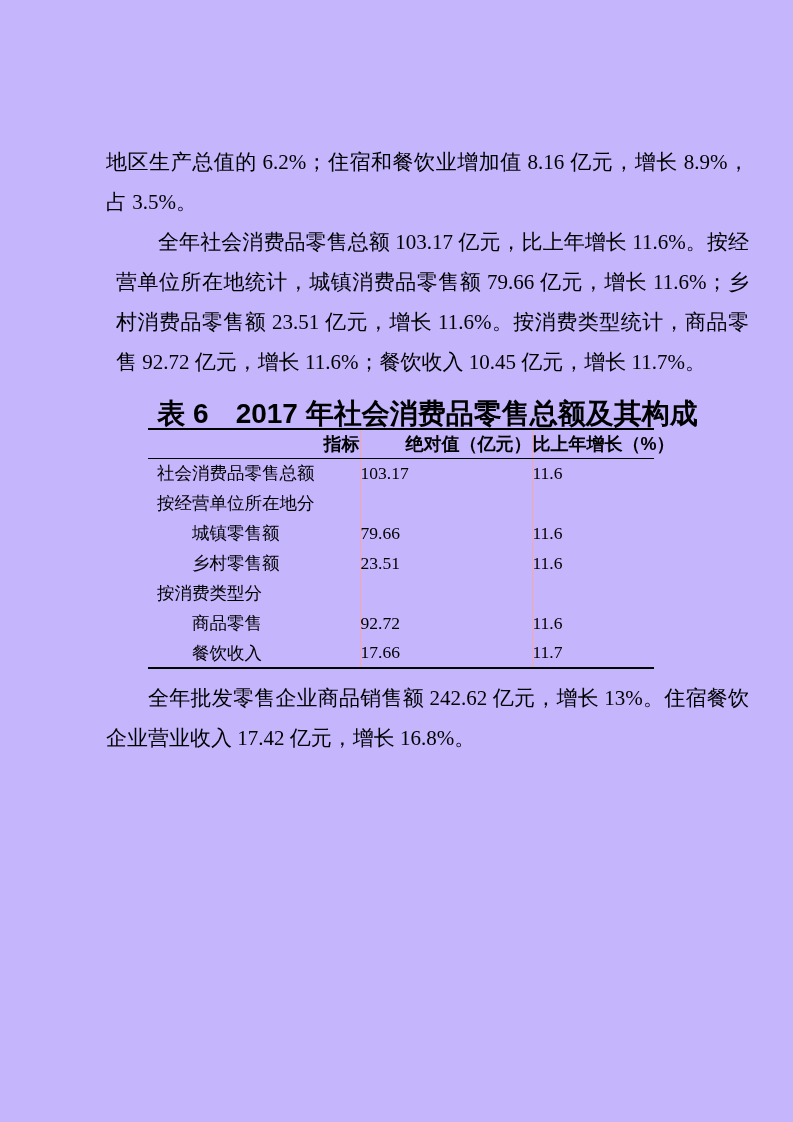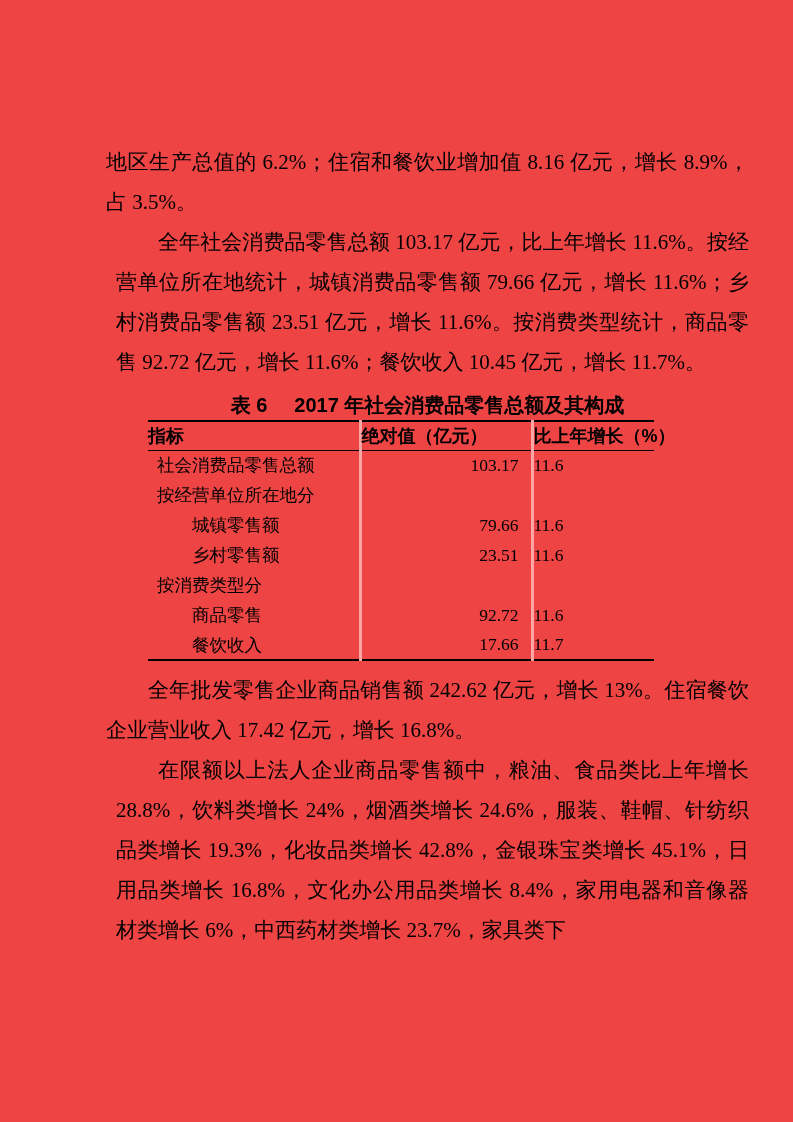--- a/index.html
+++ b/index.html
@@ -1,43 +1,43 @@
 <!DOCTYPE html>
 <html><head>
 <meta charset="utf-8">
 <style>
   * { margin: 0; padding: 0; box-sizing: border-box; }
   html, body { background: #ffffff; }
   .page {
     position: relative;
     width: 793px;
     height: 1122px;
-    background: #ef4444;
+    background: #c4b5fd;
     color: #000000;
     padding: 142px 44px 0 106px;
     overflow: hidden;
     font-family: "Liberation Serif", "DejaVu Serif", serif;
   }
   .para {
     font-size: 21px;
     line-height: 40px;
     text-align: justify;
     text-indent: 2em;
     color: #000000;
     font-family: "Liberation Serif", "DejaVu Serif", serif;
   }
   .para.no-indent { text-indent: 0; }
   .para + .para { margin-top: 0; margin-left: 10px; }
 
   .table-title {
-    margin-top: 9px;
+    margin-top: 17px;
     text-align: center;
     font-family: "Liberation Sans", "DejaVu Sans", sans-serif;
     font-weight: 700;
-    font-size: 20px;
+    font-size: 28px;
     line-height: 29px;
     white-space: nowrap;
   }
   .title-gap { display: inline-block; width: 27px; }
 
   table.stat-table {
     margin-left: 42px;
     width: 506px;
     border-collapse: collapse;
     border-top: 2px solid #000000;
@@ -46,38 +46,38 @@
   }
   table.stat-table col.col-ind { width: 212px; }
   table.stat-table col.col-val { width: 172px; }
   table.stat-table col.col-gro { width: 122px; }
 
   table.stat-table thead th {
     font-family: "Liberation Sans", "DejaVu Sans", sans-serif;
     font-weight: 700;
     font-size: 18px;
     height: 29px;
-    text-align: left;
+    text-align: right;
     vertical-align: middle;
     border-bottom: 1px solid #000000;
     white-space: nowrap;
   }
   table.stat-table td {
     font-family: "Liberation Serif", "DejaVu Serif", serif;
     font-size: 17.5px;
     height: 30px;
     vertical-align: middle;
     white-space: nowrap;
   }
   table.stat-table th + th,
-  table.stat-table td + td { border-left: 3px solid #fca5a5; }
+  table.stat-table td + td { border-left: 1px solid #fca5a5; }
 
   td.c-ind { text-align: left; padding-left: 9px; }
   td.c-ind.indent { padding-left: 44px; }
-  td.c-val { text-align: right; padding-right: 12px; }
+  td.c-val { padding-right: 12px; }
   td.c-gro { text-align: left; padding-right: 8px; }
 
   .after-table { margin-top: 9px; }
 </style>
 </head>
 <body>
 
 <div class="page">
 
   <p class="para no-indent">地区生产总值的 6.2%；住宿和餐饮业增加值 8.16 亿元，增长 8.9%，占 3.5%。</p>
@@ -135,15 +135,14 @@
       <tr>
         <td class="c-ind indent">餐饮收入</td>
         <td class="c-val">17.66</td>
         <td class="c-gro">11.7</td>
       </tr>
     </tbody>
   </table>
 
   <p class="para after-table">全年批发零售企业商品销售额 242.62 亿元，增长 13%。住宿餐饮企业营业收入 17.42 亿元，增长 16.8%。</p>
 
-  <p class="para">在限额以上法人企业商品零售额中，粮油、食品类比上年增长 28.8%，饮料类增长 24%，烟酒类增长 24.6%，服装、鞋帽、针纺织品类增长 19.3%，化妆品类增长 42.8%，金银珠宝类增长 45.1%，日用品类增长 16.8%，文化办公用品类增长 8.4%，家用电器和音像器材类增长 6%，中西药材类增长 23.7%，家具类下</p>
 
 </div>
 
 </body></html>

